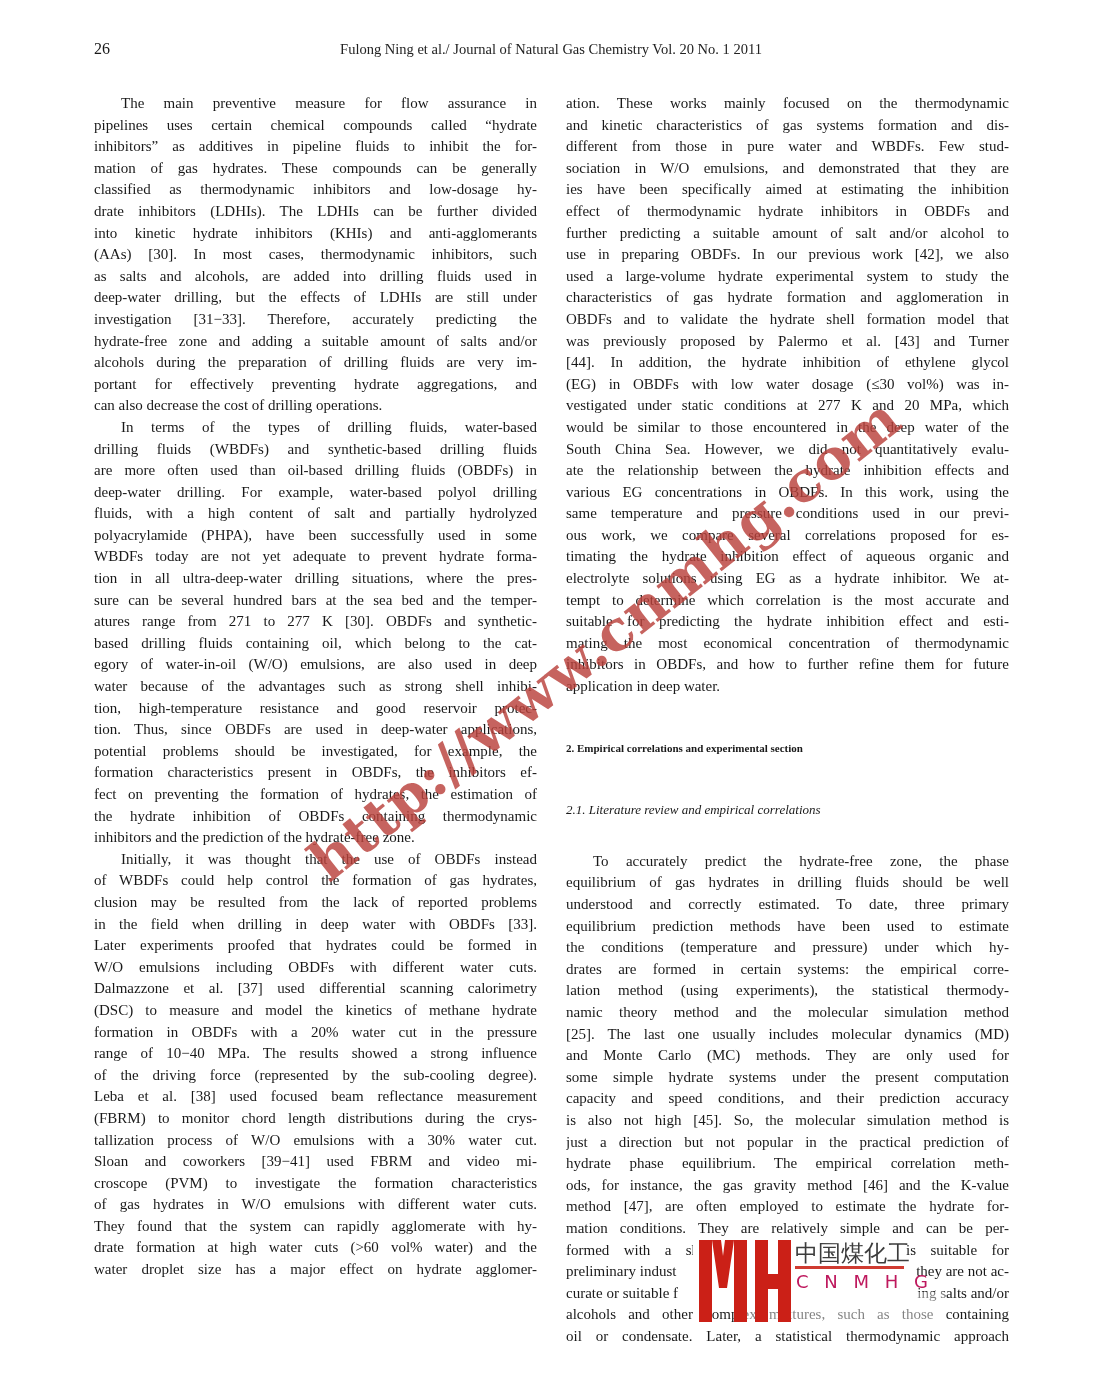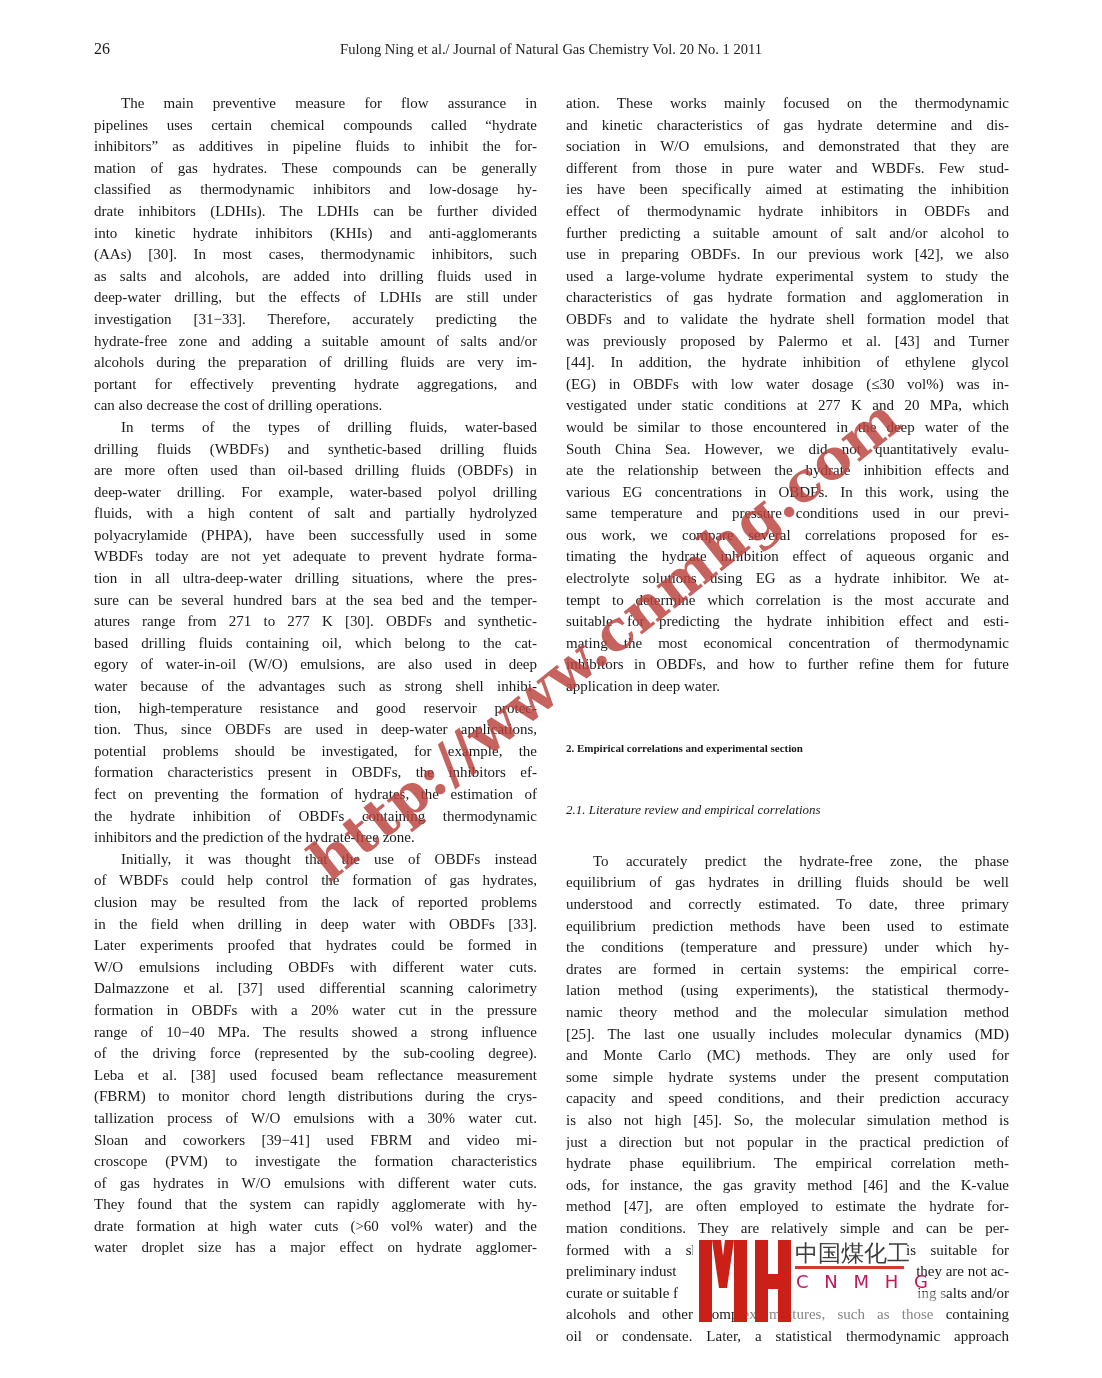--- a/index.html
+++ b/index.html
@@ -114,41 +114,42 @@
       <div class="ln last">inhibitors and the prediction of the hydrate-free zone.</div>
     </div>
   <div>
       <div class="ln indent">Initially, it was thought that the use of OBDFs instead</div>
       <div class="ln">of WBDFs could help control the formation of gas hydrates,</div>
       <div class="ln">clusion may be resulted from the lack of reported problems</div>
       <div class="ln">in the field when drilling in deep water with OBDFs [33].</div>
       <div class="ln">Later experiments proofed that hydrates could be formed in</div>
       <div class="ln">W/O emulsions including OBDFs with different water cuts.</div>
       <div class="ln">Dalmazzone et al. [37] used differential scanning calorimetry</div>
+      <div class="ln">(DSC) to measure and model the kinetics of methane hydrate</div>
       <div class="ln">formation in OBDFs with a 20% water cut in the pressure</div>
       <div class="ln">range of 10−40 MPa.  The results showed a strong influence</div>
       <div class="ln">of the driving force (represented by the sub-cooling degree).</div>
       <div class="ln">Leba et al.  [38] used focused beam reflectance measurement</div>
       <div class="ln">(FBRM) to monitor chord length distributions during the crys-</div>
       <div class="ln">tallization process of W/O emulsions with a 30% water cut.</div>
       <div class="ln">Sloan and coworkers [39−41] used FBRM and video mi-</div>
       <div class="ln">croscope (PVM) to investigate the formation characteristics</div>
       <div class="ln">of gas hydrates in W/O emulsions with different water cuts.</div>
       <div class="ln">They found that the system can rapidly agglomerate with hy-</div>
       <div class="ln">drate formation at high water cuts (&gt;60 vol% water) and the</div>
       <div class="ln">water droplet size has a major effect on hydrate agglomer-</div>
     </div>
 </div>
 
 <div class="col right">
   <div>
       <div class="ln">ation.  These works mainly focused on the thermodynamic</div>
-      <div class="ln">and kinetic characteristics of gas hydrate determine and dis-</div>
+      <div class="ln">and kinetic characteristics of gas systems formation and dis-</div>
+      <div class="ln">different from those in pure water and WBDFs.  Few stud-</div>
       <div class="ln">sociation in W/O emulsions, and demonstrated that they are</div>
-      <div class="ln">different from those in pure water and WBDFs.  Few stud-</div>
       <div class="ln">ies have been specifically aimed at estimating the inhibition</div>
       <div class="ln">effect of thermodynamic hydrate inhibitors in OBDFs and</div>
       <div class="ln">further predicting a suitable amount of salt and/or alcohol to</div>
       <div class="ln">use in preparing OBDFs. In our previous work [42], we also</div>
       <div class="ln">used a large-volume hydrate experimental system to study the</div>
       <div class="ln">characteristics of gas hydrate formation and agglomeration in</div>
       <div class="ln">OBDFs and to validate the hydrate shell formation model that</div>
       <div class="ln">was previously proposed by Palermo et al.  [43] and Turner</div>
       <div class="ln">[44].  In addition, the hydrate inhibition of ethylene glycol</div>
       <div class="ln">(EG) in OBDFs with low water dosage (≤30 vol%) was in-</div>

